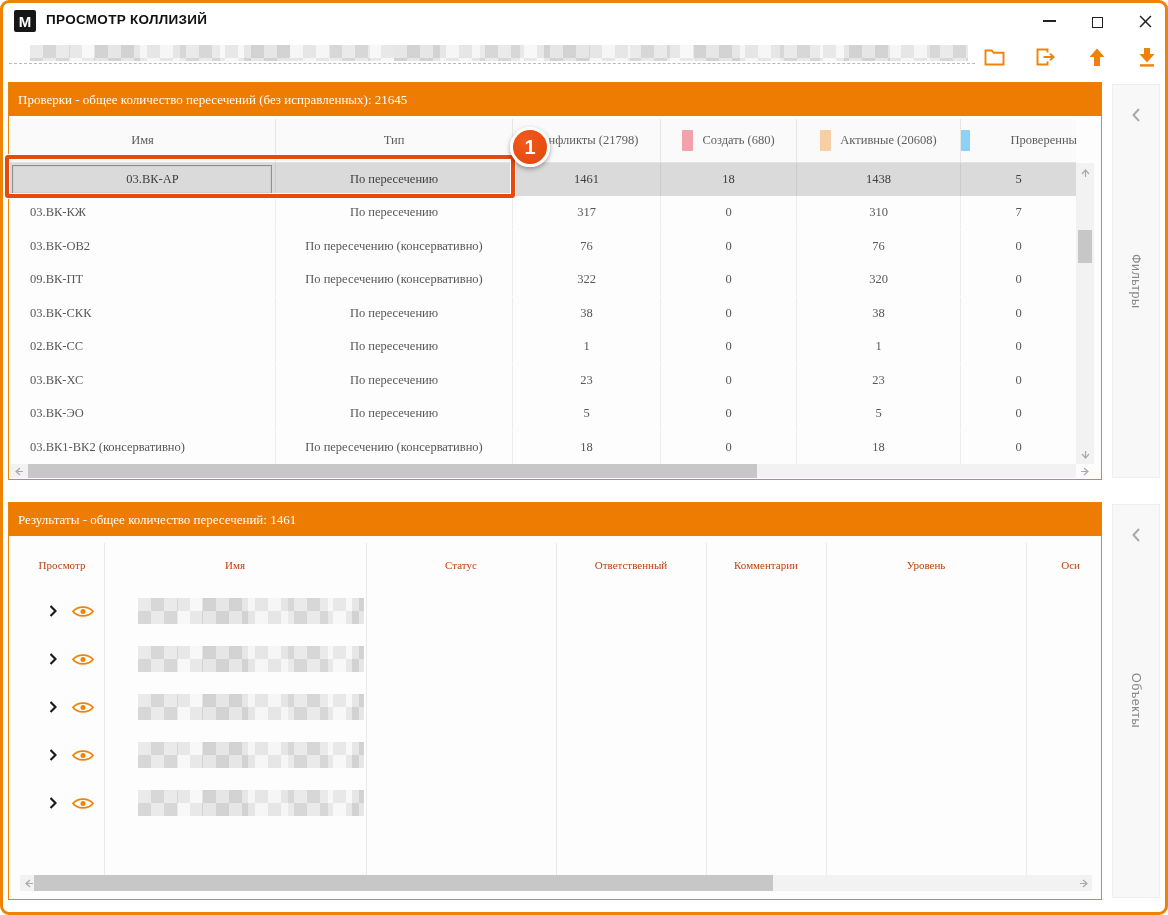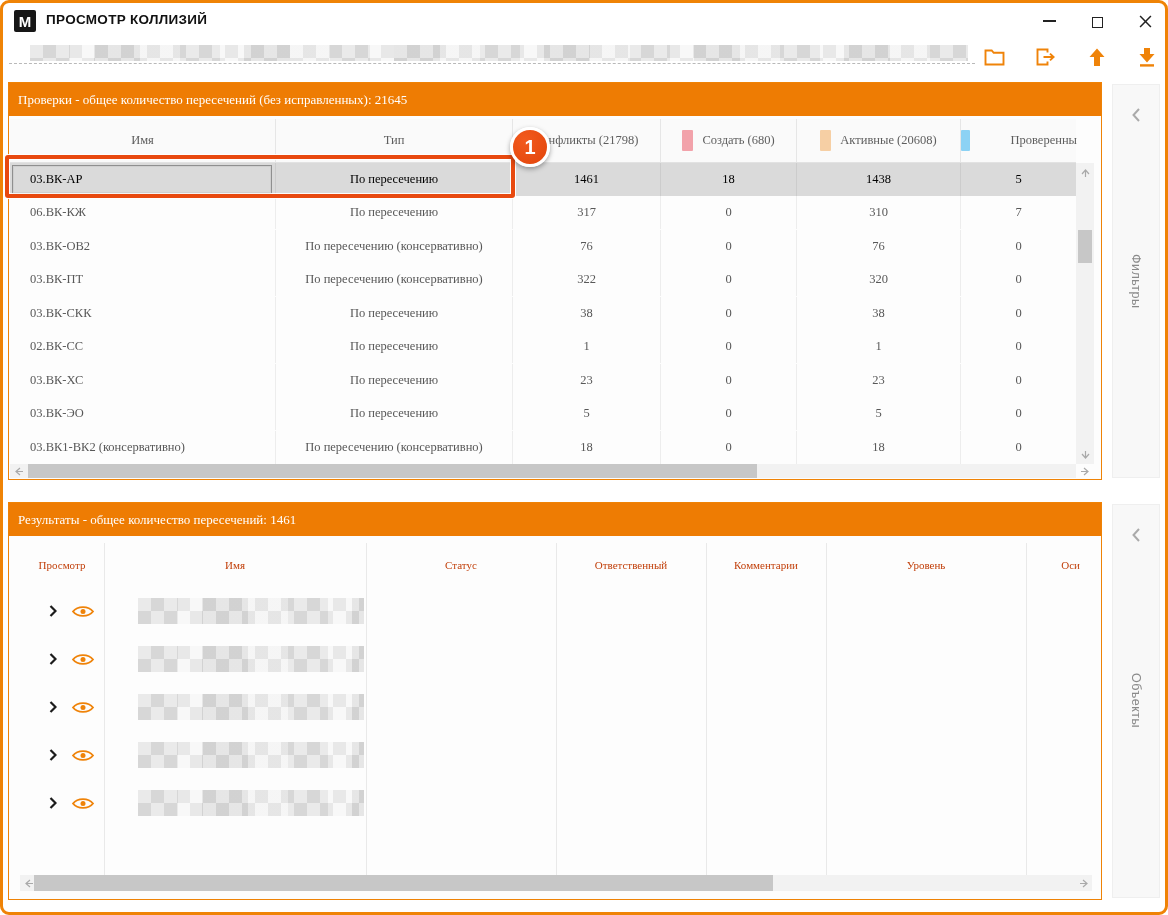--- a/index.html
+++ b/index.html
@@ -40,21 +40,21 @@
   .ccre{left:651px;width:136px;}
   .cact{left:787px;width:164px;}
   .cchk{left:951px;width:116px;gap:32px;}
 
   .thead { position:absolute; left:1px; top:36px; width:1066px; height:44px; background:#fafafa; border-bottom:1px solid #e2e2e2; }
   .thead .cellbase { color:#5e5e5e; border-right:1px solid #e6e6e6; justify-content:center; padding-left:0; }
   .swatch { display:inline-block; width:11px; height:21px; margin-right:9px; border-radius:1px; }
 
   .trow { position:absolute; left:1px; width:1066px; height:33px; background:transparent; cursor:pointer; }
   .trow.sel { background:#dadada; }
-  .trow.sel .cellbase { border-right-color:#cccccc; color:#000000; }
+  .trow.sel .cellbase { border-right-color:#cccccc; color:#404040;justify-content:center; }
   .focusbox { position:absolute; left:2px; top:2px; right:3px; bottom:2px; border:1px solid #8f8f8f; box-shadow:inset 0 0 0 1px #cfcfcf; pointer-events:none; }
 
   
   .sb-h { position:absolute; height:14px; background:#f2f2f2; }
   .sb-v { position:absolute; width:18px; background:#f2f2f2; }
   .sb-thumb { position:absolute; background:#c7c7c7; }
   .sb-arrow { position:absolute; width:16px; height:14px; display:flex; align-items:center; justify-content:center; }
   .sb-arrow svg { display:block; }
 
   
@@ -160,37 +160,37 @@
           <span class="focusbox"></span>
           <span>03.ВК-АР</span>
         </div>
       <div class="cellbase ctype">По пересечению</div>
       <div class="cellbase cconf">1461</div>
       <div class="cellbase ccre">18</div>
       <div class="cellbase cact">1438</div>
       <div class="cellbase cchk">5</div>
     </div>
     <div class="trow" style="top:113px;">
-      <div class="cellbase cname">06.ВК-КЖ</div>
+      <div class="cellbase cname">03.ВК-КЖ</div>
       <div class="cellbase ctype">По пересечению</div>
       <div class="cellbase cconf">317</div>
       <div class="cellbase ccre">0</div>
       <div class="cellbase cact">310</div>
       <div class="cellbase cchk">7</div>
     </div>
     <div class="trow" style="top:147px;padding-left:12px;">
       <div class="cellbase cname">03.ВК-ОВ2</div>
       <div class="cellbase ctype">По пересечению (консервативно)</div>
       <div class="cellbase cconf">76</div>
       <div class="cellbase ccre">0</div>
       <div class="cellbase cact">76</div>
       <div class="cellbase cchk">0</div>
     </div>
     <div class="trow" style="top:180px;">
-      <div class="cellbase cname">03.ВК-ПТ</div>
+      <div class="cellbase cname">09.ВК-ПТ</div>
       <div class="cellbase ctype">По пересечению (консервативно)</div>
       <div class="cellbase cconf">322</div>
       <div class="cellbase ccre">0</div>
       <div class="cellbase cact">320</div>
       <div class="cellbase cchk">0</div>
     </div>
     <div class="trow" style="top:214px;">
       <div class="cellbase cname">03.ВК-СКК</div>
       <div class="cellbase ctype">По пересечению</div>
       <div class="cellbase cconf">38</div>

